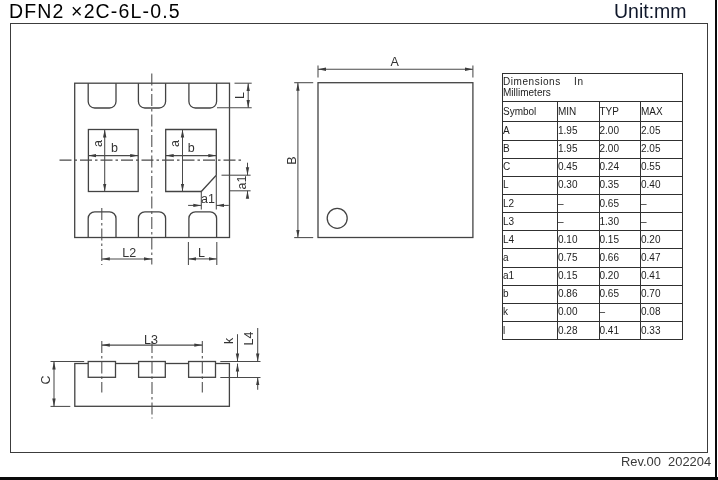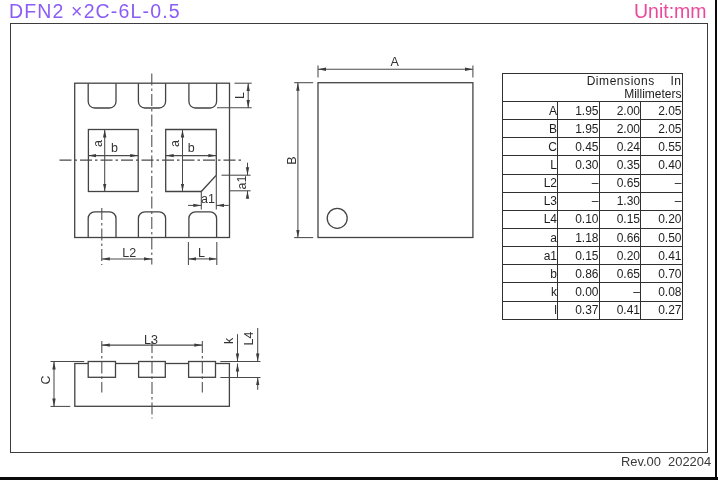--- a/index.html
+++ b/index.html
@@ -1,28 +1,28 @@
 <!DOCTYPE html>
 <html><head>
 <meta charset="utf-8">
 <style>
   html,body{margin:0;padding:0;}
   body{width:718px;height:480px;background:#ffffff;position:relative;overflow:hidden;
        font-family:"Liberation Sans", sans-serif;}
   .abs{position:absolute;}
-  #title{left:9px;top:0px;font-size:19.5px;color:#8b5cf6;letter-spacing:1.15px;white-space:pre;text-align:center;}
-  #unit{left:634px;top:0px;font-size:19.5px;color:#ec4899;}
+  #title{left:9px;top:0px;font-size:19.5px;color:#000000;letter-spacing:1.15px;white-space:pre;text-align:center;}
+  #unit{left:614px;top:0px;font-size:19.5px;color:#0f172a;}
   #rev{left:621px;top:453.5px;font-size:12.9px;color:#3a3a3a;white-space:pre;text-align:center;}
   #border{left:9.5px;top:23.3px;width:696px;height:427.5px;border:1.4px solid #3c3c3c;}
   #edgeR{left:714.8px;top:0;width:2.4px;height:480px;background:#0a0a0a;}
   #edgeB{left:0;top:476.5px;width:718px;height:3.1px;background:#0a0a0a;}
   table{border-collapse:collapse;table-layout:fixed;}
   #dimtable{left:502px;top:73px;}
-  #dimtable td{border:1.6px solid #303030;text-align:right;vertical-align:middle;
-     font-size:12px;color:#1d1d1d;padding:0;line-height:1;}
+  #dimtable td{border:1.6px solid #303030;text-align:left;vertical-align:middle;
+     font-size:10px;color:#1d1d1d;padding:0;line-height:1;}
   svg{position:absolute;left:0;top:0;}
 </style>
 </head>
 <body>
 <div class="abs" id="title">DFN2 ×2C-6L-0.5</div>
 <div class="abs" id="unit">Unit:mm</div>
 <div class="abs" id="rev">Rev.00  202204</div>
 <div class="abs" id="border"></div>
 <div class="abs" id="edgeR"></div>
 <div class="abs" id="edgeB"></div>
@@ -32,20 +32,26 @@
       <col style="width:55px">
       <col style="width:41.5px">
       <col style="width:41.5px">
       <col style="width:41.5px">
     </colgroup>
   <tbody>
       <tr>
         <td colspan="4" style="height:27px;line-height:1.05;"><span style="letter-spacing:0.55px">Dimensions&nbsp;&nbsp;&nbsp;&nbsp;In</span><br>Millimeters</td>
       </tr>
   <tr>
+        <td style="height:19.4px">Symbol</td>
+        <td>MIN</td>
+        <td>TYP</td>
+        <td>MAX</td>
+      </tr>
+  <tr>
         <td style="height:17.15px">A</td>
         <td>1.95</td>
         <td>2.00</td>
         <td>2.05</td>
       </tr>
   <tr>
         <td style="height:17.15px">B</td>
         <td>1.95</td>
         <td>2.00</td>
         <td>2.05</td>
@@ -75,23 +81,23 @@
         <td>–</td>
       </tr>
   <tr>
         <td style="height:17.15px">L4</td>
         <td>0.10</td>
         <td>0.15</td>
         <td>0.20</td>
       </tr>
   <tr>
         <td style="height:17.15px">a</td>
-        <td>1.18</td>
+        <td>0.75</td>
         <td>0.66</td>
-        <td>0.50</td>
+        <td>0.47</td>
       </tr>
   <tr>
         <td style="height:17.15px">a1</td>
         <td>0.15</td>
         <td>0.20</td>
         <td>0.41</td>
       </tr>
   <tr>
         <td style="height:17.15px">b</td>
         <td>0.86</td>
@@ -99,23 +105,23 @@
         <td>0.70</td>
       </tr>
   <tr>
         <td style="height:17.15px">k</td>
         <td>0.00</td>
         <td>–</td>
         <td>0.08</td>
       </tr>
   <tr>
         <td style="height:17.15px">l</td>
-        <td>0.37</td>
+        <td>0.28</td>
         <td>0.41</td>
-        <td>0.27</td>
+        <td>0.33</td>
       </tr>
 </tbody>
   </table>
 
 <svg width="718" height="480" viewBox="0 0 718 480">
 <defs>
   <marker id="ar" markerUnits="userSpaceOnUse" markerWidth="9" markerHeight="5" refX="8" refY="2.5" orient="auto-start-reverse">
     <path d="M0,0.8 L8,2.5 L0,4.2 Z" fill="#3c3c3c"></path>
   </marker>
 </defs>

